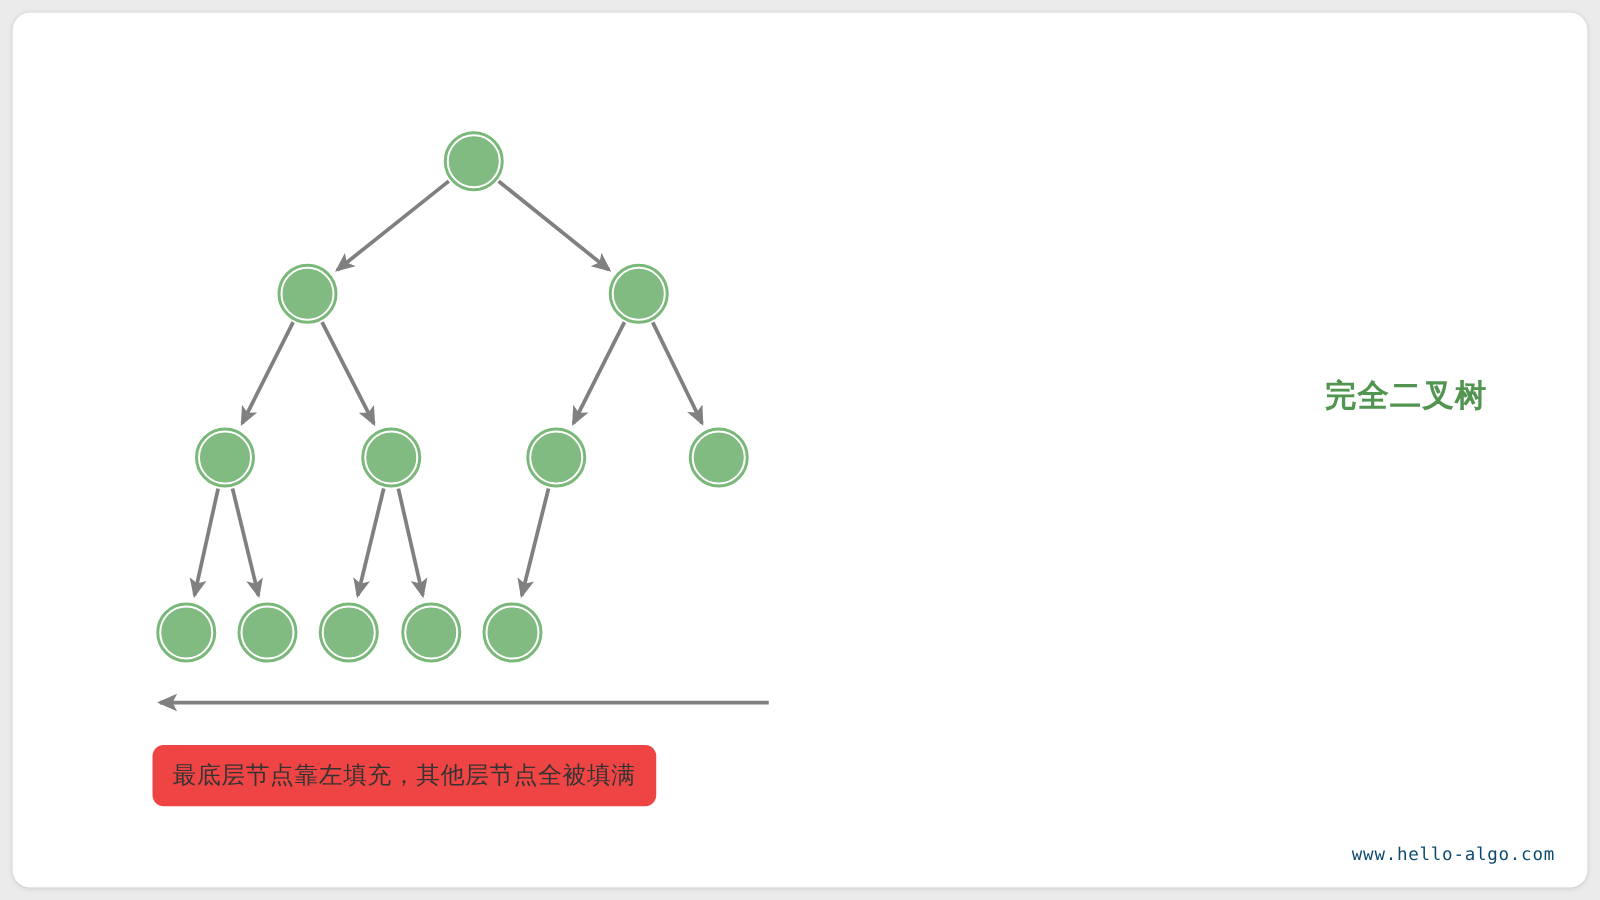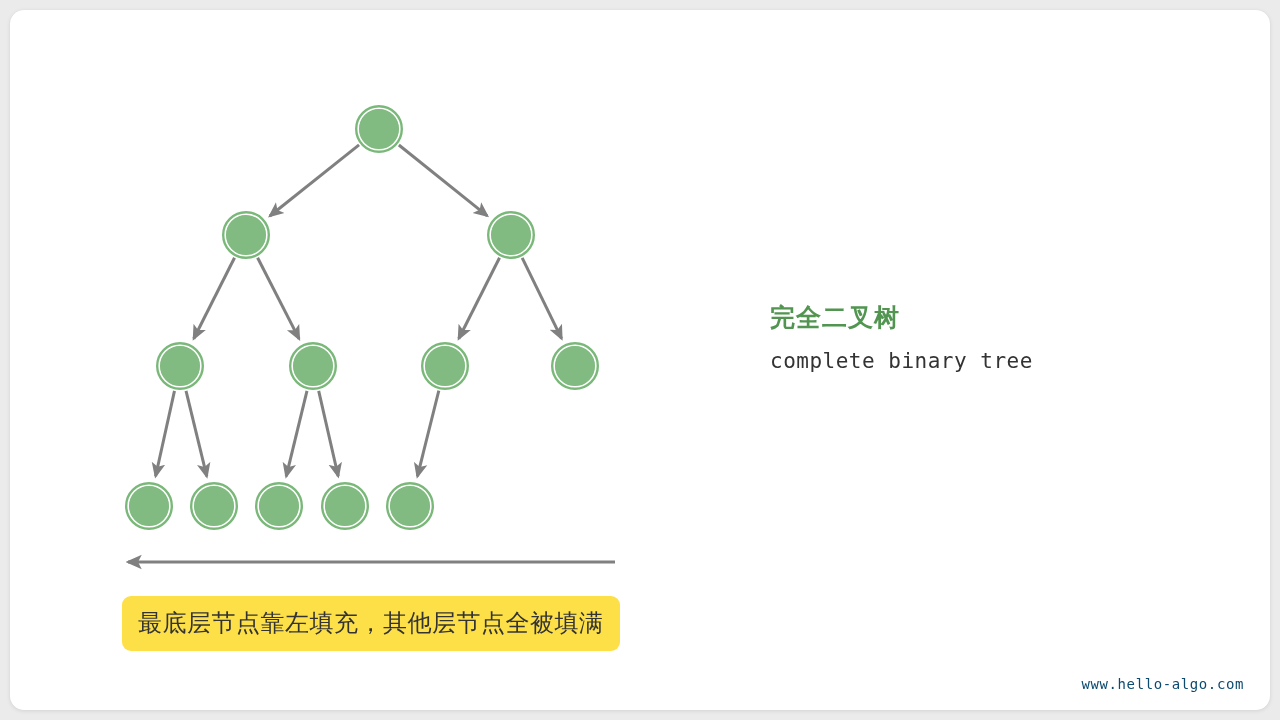--- a/index.html
+++ b/index.html
@@ -27,21 +27,21 @@
   #diagram-svg {
     position: absolute;
     left: 0;
     top: 0;
   }
   #title-block {
     position: absolute;
     left: 760px;
     top: 292px;
     width: 420px;
-    text-align: left;
+    text-align: right;
   }
   #tree-title {
     font-family: "Liberation Sans", sans-serif;
     font-weight: bold;
     font-size: 25px;
     color: #519551;
     letter-spacing: 1px;
     line-height: 1.2;
   }
   #tree-subtitle {
@@ -51,25 +51,25 @@
     color: #333333;
     letter-spacing: 0.5px;
   }
   #caption-wrap {
     position: absolute;
     left: 112px;
     top: 586px;
   }
   #caption-text {
     display: inline-block;
-    background: #fde047;
+    background: #ef4444;
     border-radius: 9px;
     padding: 11px 16px 12px 16px;
     font-family: Liberation Mono, monospace;
-    font-size: 24px;
+    font-size: 19px;
     color: #333333;
     letter-spacing: 0.5px;
     white-space: nowrap;
   }
   #watermark {
     position: absolute;
     right: 26px;
     bottom: 18px;
     font-family: "DejaVu Sans Mono", monospace;
     font-size: 14px;
@@ -167,21 +167,20 @@
           <circle cx="400" cy="496" r="19.6" fill="#81bb81"></circle>
         </g>
       </g>
     <g id="fill-arrow-layer">
         <line x1="605" y1="552" x2="118" y2="552" stroke="#808080" stroke-width="3" marker-end="url(#arrowFill)"></line>
       </g>
   </svg>
 
   <div id="title-block">
     <div id="tree-title">完全二叉树</div>
-    <div id="tree-subtitle">complete binary tree</div>
   </div>
 
   <div id="caption-wrap">
     <span id="caption-text">最底层节点靠左填充，其他层节点全被填满</span>
   </div>
 
   <div id="watermark">www.hello-algo.com</div>
 
 </div>
 

